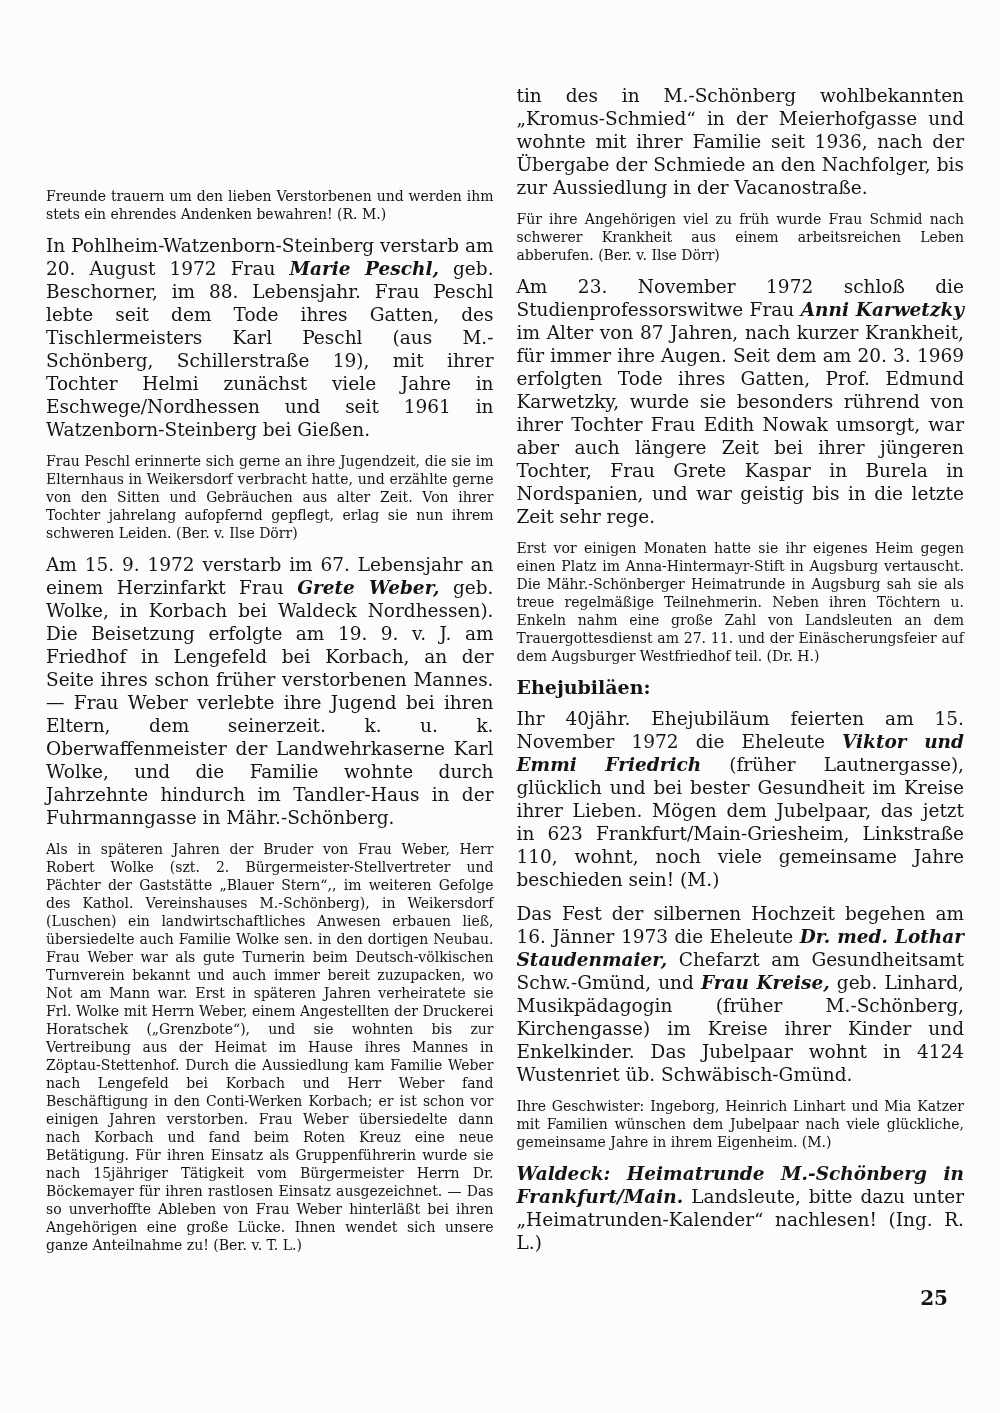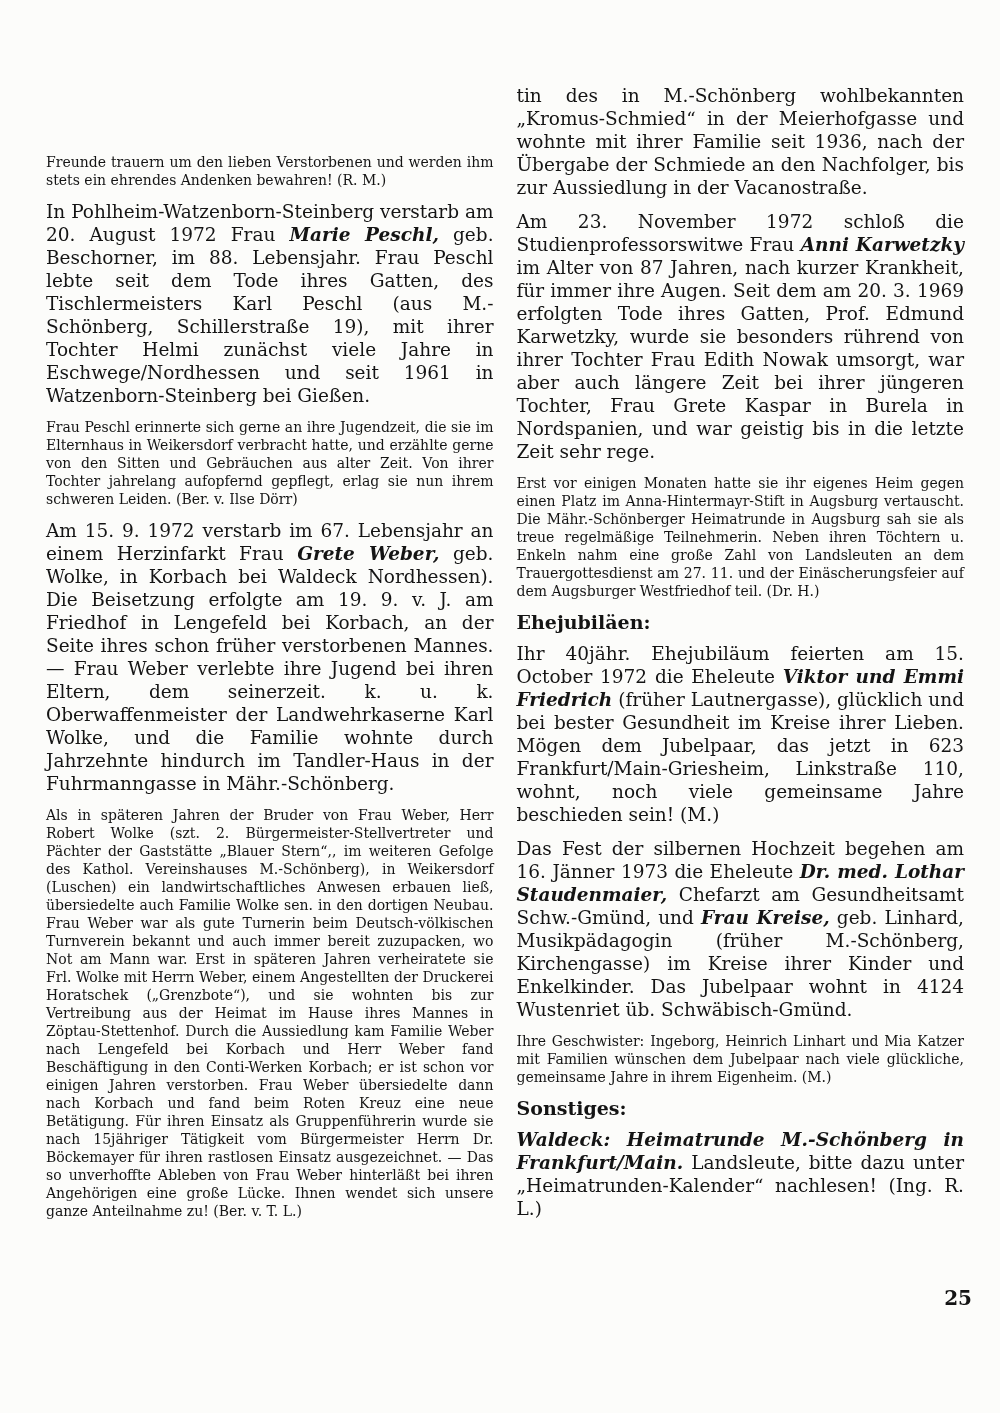--- a/index.html
+++ b/index.html
@@ -26,21 +26,21 @@
   .hd {
     font-size: 19px;
     font-weight: bold;
     margin: 3px 0 9px 0;
     text-align: left;
   }
   b { font-weight: bold; font-style: italic; }
   .pagenum {
     position: absolute;
     top: 1286px;
-    right: 28px;
+    right: 52px;
     font-size: 20px;
     font-weight: bold;
   }
 </style>
 </head>
 <body>
 
 <div class="page">
   <div class="columns">
 
@@ -53,34 +53,34 @@
 
       <p class="lg"><span>Am 15. 9. 1972 verstarb im 67. Lebensjahr an einem Herzinfarkt Frau </span><b>Grete Weber,</b><span> geb. Wolke, in Korbach bei Waldeck Nordhessen). Die Beisetzung erfolgte am 19. 9. v. J. am Friedhof in Lengefeld bei Korbach, an der Seite ihres schon früher verstorbenen Mannes. — Frau Weber verlebte ihre Jugend bei ihren Eltern, dem seinerzeit. k. u. k. Oberwaffenmeister der Landwehrkaserne Karl Wolke, und die Familie wohnte durch Jahrzehnte hindurch im Tandler-Haus in der Fuhrmanngasse in Mähr.-Schönberg.</span></p>
 
       <p class="sm"><span>Als in späteren Jahren der Bruder von Frau Weber, Herr Robert Wolke (szt. 2. Bürgermeister-Stellvertreter und Pächter der Gaststätte „Blauer Stern“,, im weiteren Gefolge des Kathol. Vereinshauses M.-Schönberg), in Weikersdorf (Luschen) ein landwirtschaftliches Anwesen erbauen ließ, übersiedelte auch Familie Wolke sen. in den dortigen Neubau. Frau Weber war als gute Turnerin beim Deutsch-völkischen Turnverein bekannt und auch immer bereit zuzupacken, wo Not am Mann war. Erst in späteren Jahren verheiratete sie Frl. Wolke mit Herrn Weber, einem Angestellten der Druckerei Horatschek („Grenzbote“), und sie wohnten bis zur Vertreibung aus der Heimat im Hause ihres Mannes in Zöptau-Stettenhof. Durch die Aussiedlung kam Familie Weber nach Lengefeld bei Korbach und Herr Weber fand Beschäftigung in den Conti-Werken Korbach; er ist schon vor einigen Jahren verstorben. Frau Weber übersiedelte dann nach Korbach und fand beim Roten Kreuz eine neue Betätigung. Für ihren Einsatz als Gruppenführerin wurde sie nach 15jähriger Tätigkeit vom Bürgermeister Herrn Dr. Böckemayer für ihren rastlosen Einsatz ausgezeichnet. — Das so unverhoffte Ableben von Frau Weber hinterläßt bei ihren Angehörigen eine große Lücke. Ihnen wendet sich unsere ganze Anteilnahme zu! (Ber. v. T. L.)</span></p>
 
     </div>
 
     <div class="col">
       <p class="lg"><span>tin des in M.-Schönberg wohlbekannten „Kromus-Schmied“ in der Meierhofgasse und wohnte mit ihrer Familie seit 1936, nach der Übergabe der Schmiede an den Nachfolger, bis zur Aussiedlung in der Vacanostraße.</span></p>
 
+      <p class="sm"><span>Für ihre Angehörigen viel zu früh wurde Frau Schmid nach schwerer Krankheit aus einem arbeitsreichen Leben abberufen. (Ber. v. Ilse Dörr)</span></p>
 
       <p class="lg"><span>Am 23. November 1972 schloß die Studienprofessorswitwe Frau </span><b>Anni Karwetzky</b><span> im Alter von 87 Jahren, nach kurzer Krankheit, für immer ihre Augen. Seit dem am 20. 3. 1969 erfolgten Tode ihres Gatten, Prof. Edmund Karwetzky, wurde sie besonders rührend von ihrer Tochter Frau Edith Nowak umsorgt, war aber auch längere Zeit bei ihrer jüngeren Tochter, Frau Grete Kaspar in Burela in Nordspanien, und war geistig bis in die letzte Zeit sehr rege.</span></p>
 
       <p class="sm"><span>Erst vor einigen Monaten hatte sie ihr eigenes Heim gegen einen Platz im Anna-Hintermayr-Stift in Augsburg vertauscht. Die Mähr.-Schönberger Heimatrunde in Augsburg sah sie als treue regelmäßige Teilnehmerin. Neben ihren Töchtern u. Enkeln nahm eine große Zahl von Landsleuten an dem Trauergottesdienst am 27. 11. und der Einäscherungsfeier auf dem Augsburger Westfriedhof teil. (Dr. H.)</span></p>
 
       <div class="hd"><span>Ehejubiläen:</span></div>
 
-      <p class="lg"><span>Ihr 40jähr. Ehejubiläum feierten am 15. October 1972 die Eheleute </span><b>Viktor und Emmi Friedrich</b><span> (früher Lautnergasse), glücklich und bei bester Gesundheit im Kreise ihrer Lieben. Mögen dem Jubelpaar, das jetzt in 623 Frankfurt/Main-Griesheim, Linkstraße 110, wohnt, noch viele gemeinsame Jahre beschieden sein! (M.)</span></p>
+      <p class="lg"><span>Ihr 40jähr. Ehejubiläum feierten am 15. November 1972 die Eheleute </span><b>Viktor und Emmi Friedrich</b><span> (früher Lautnergasse), glücklich und bei bester Gesundheit im Kreise ihrer Lieben. Mögen dem Jubelpaar, das jetzt in 623 Frankfurt/Main-Griesheim, Linkstraße 110, wohnt, noch viele gemeinsame Jahre beschieden sein! (M.)</span></p>
 
       <p class="lg"><span>Das Fest der silbernen Hochzeit begehen am 16. Jänner 1973 die Eheleute </span><b>Dr. med. Lothar Staudenmaier,</b><span> Chefarzt am Gesundheitsamt Schw.-Gmünd, und </span><b>Frau Kreise,</b><span> geb. Linhard, Musikpädagogin (früher M.-Schönberg, Kirchengasse) im Kreise ihrer Kinder und Enkelkinder. Das Jubelpaar wohnt in 4124 Wustenriet üb. Schwäbisch-Gmünd.</span></p>
 
       <p class="sm"><span>Ihre Geschwister: Ingeborg, Heinrich Linhart und Mia Katzer mit Familien wünschen dem Jubelpaar nach viele glückliche, gemeinsame Jahre in ihrem Eigenheim. (M.)</span></p>
 
-      <div class="hd"><span>Sonstiges:</span></div>
 
       <p class="lg"><b>Waldeck: Heimatrunde M.-Schönberg in Frankfurt/Main.</b><span> Landsleute, bitte dazu unter „Heimatrunden-Kalender“ nachlesen! (Ing. R. L.)</span></p>
     </div>
 
   </div>
 
   <div class="pagenum">25</div>
 </div>
 
 </body></html>

